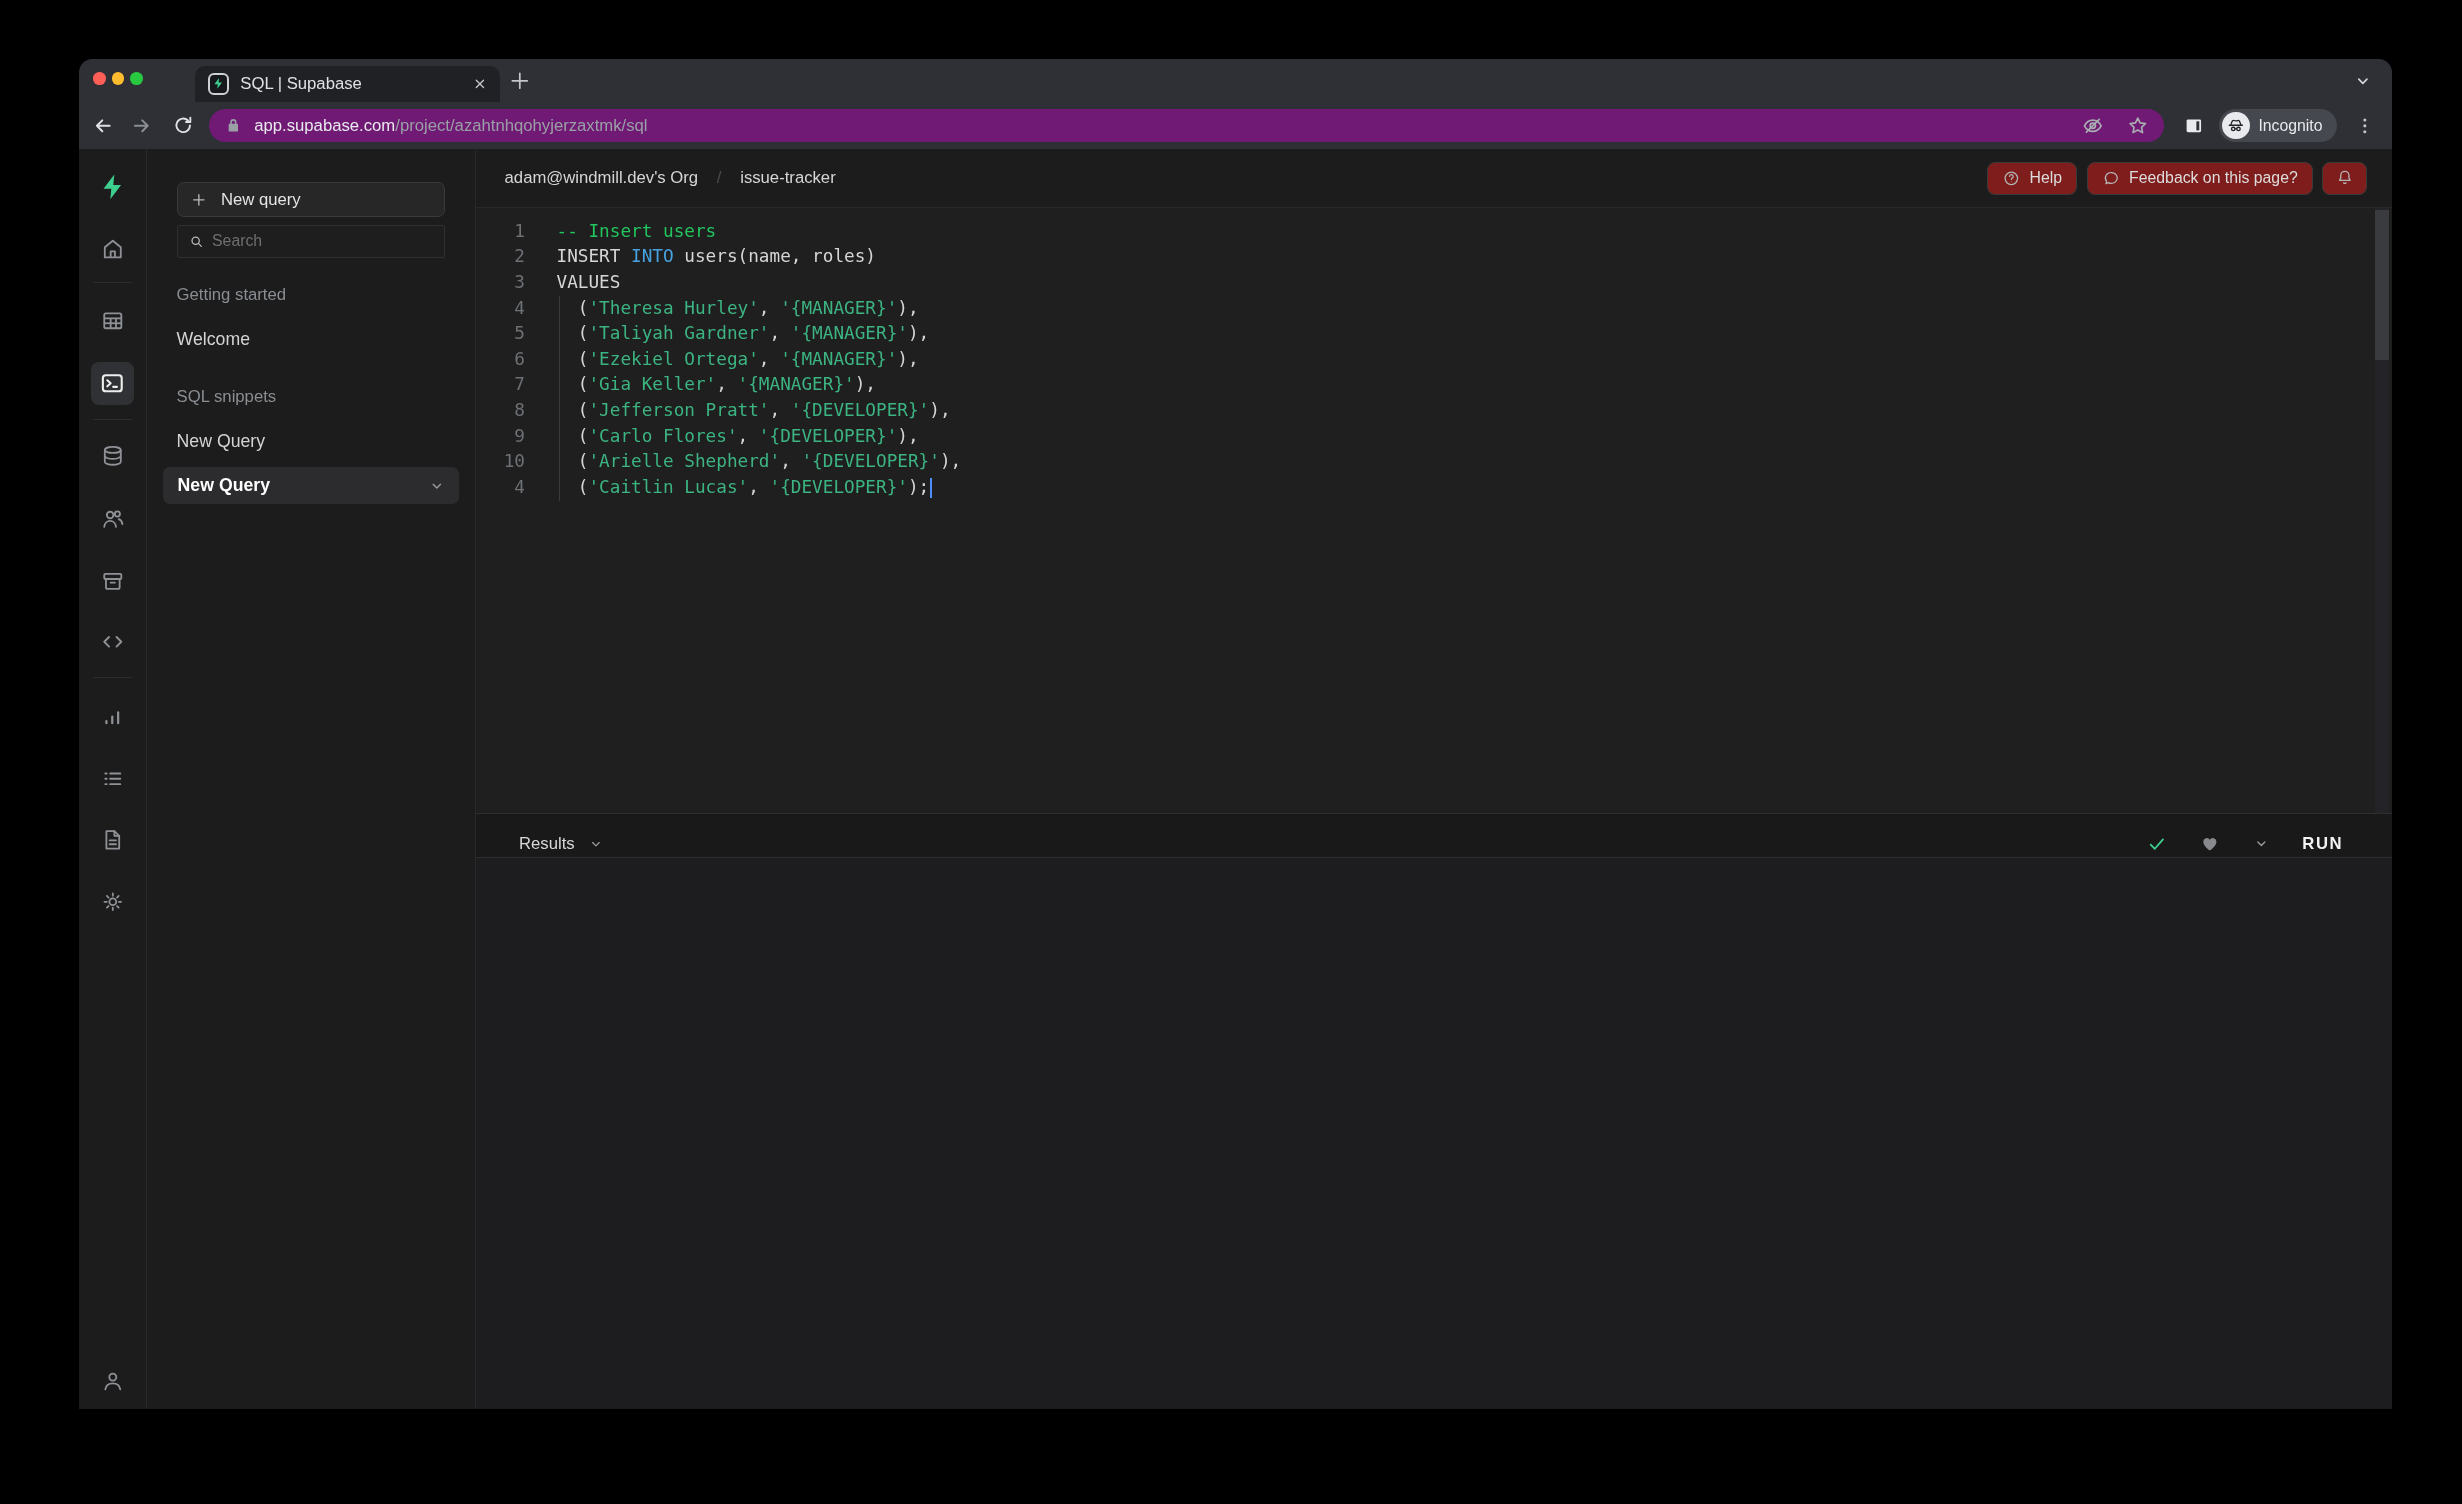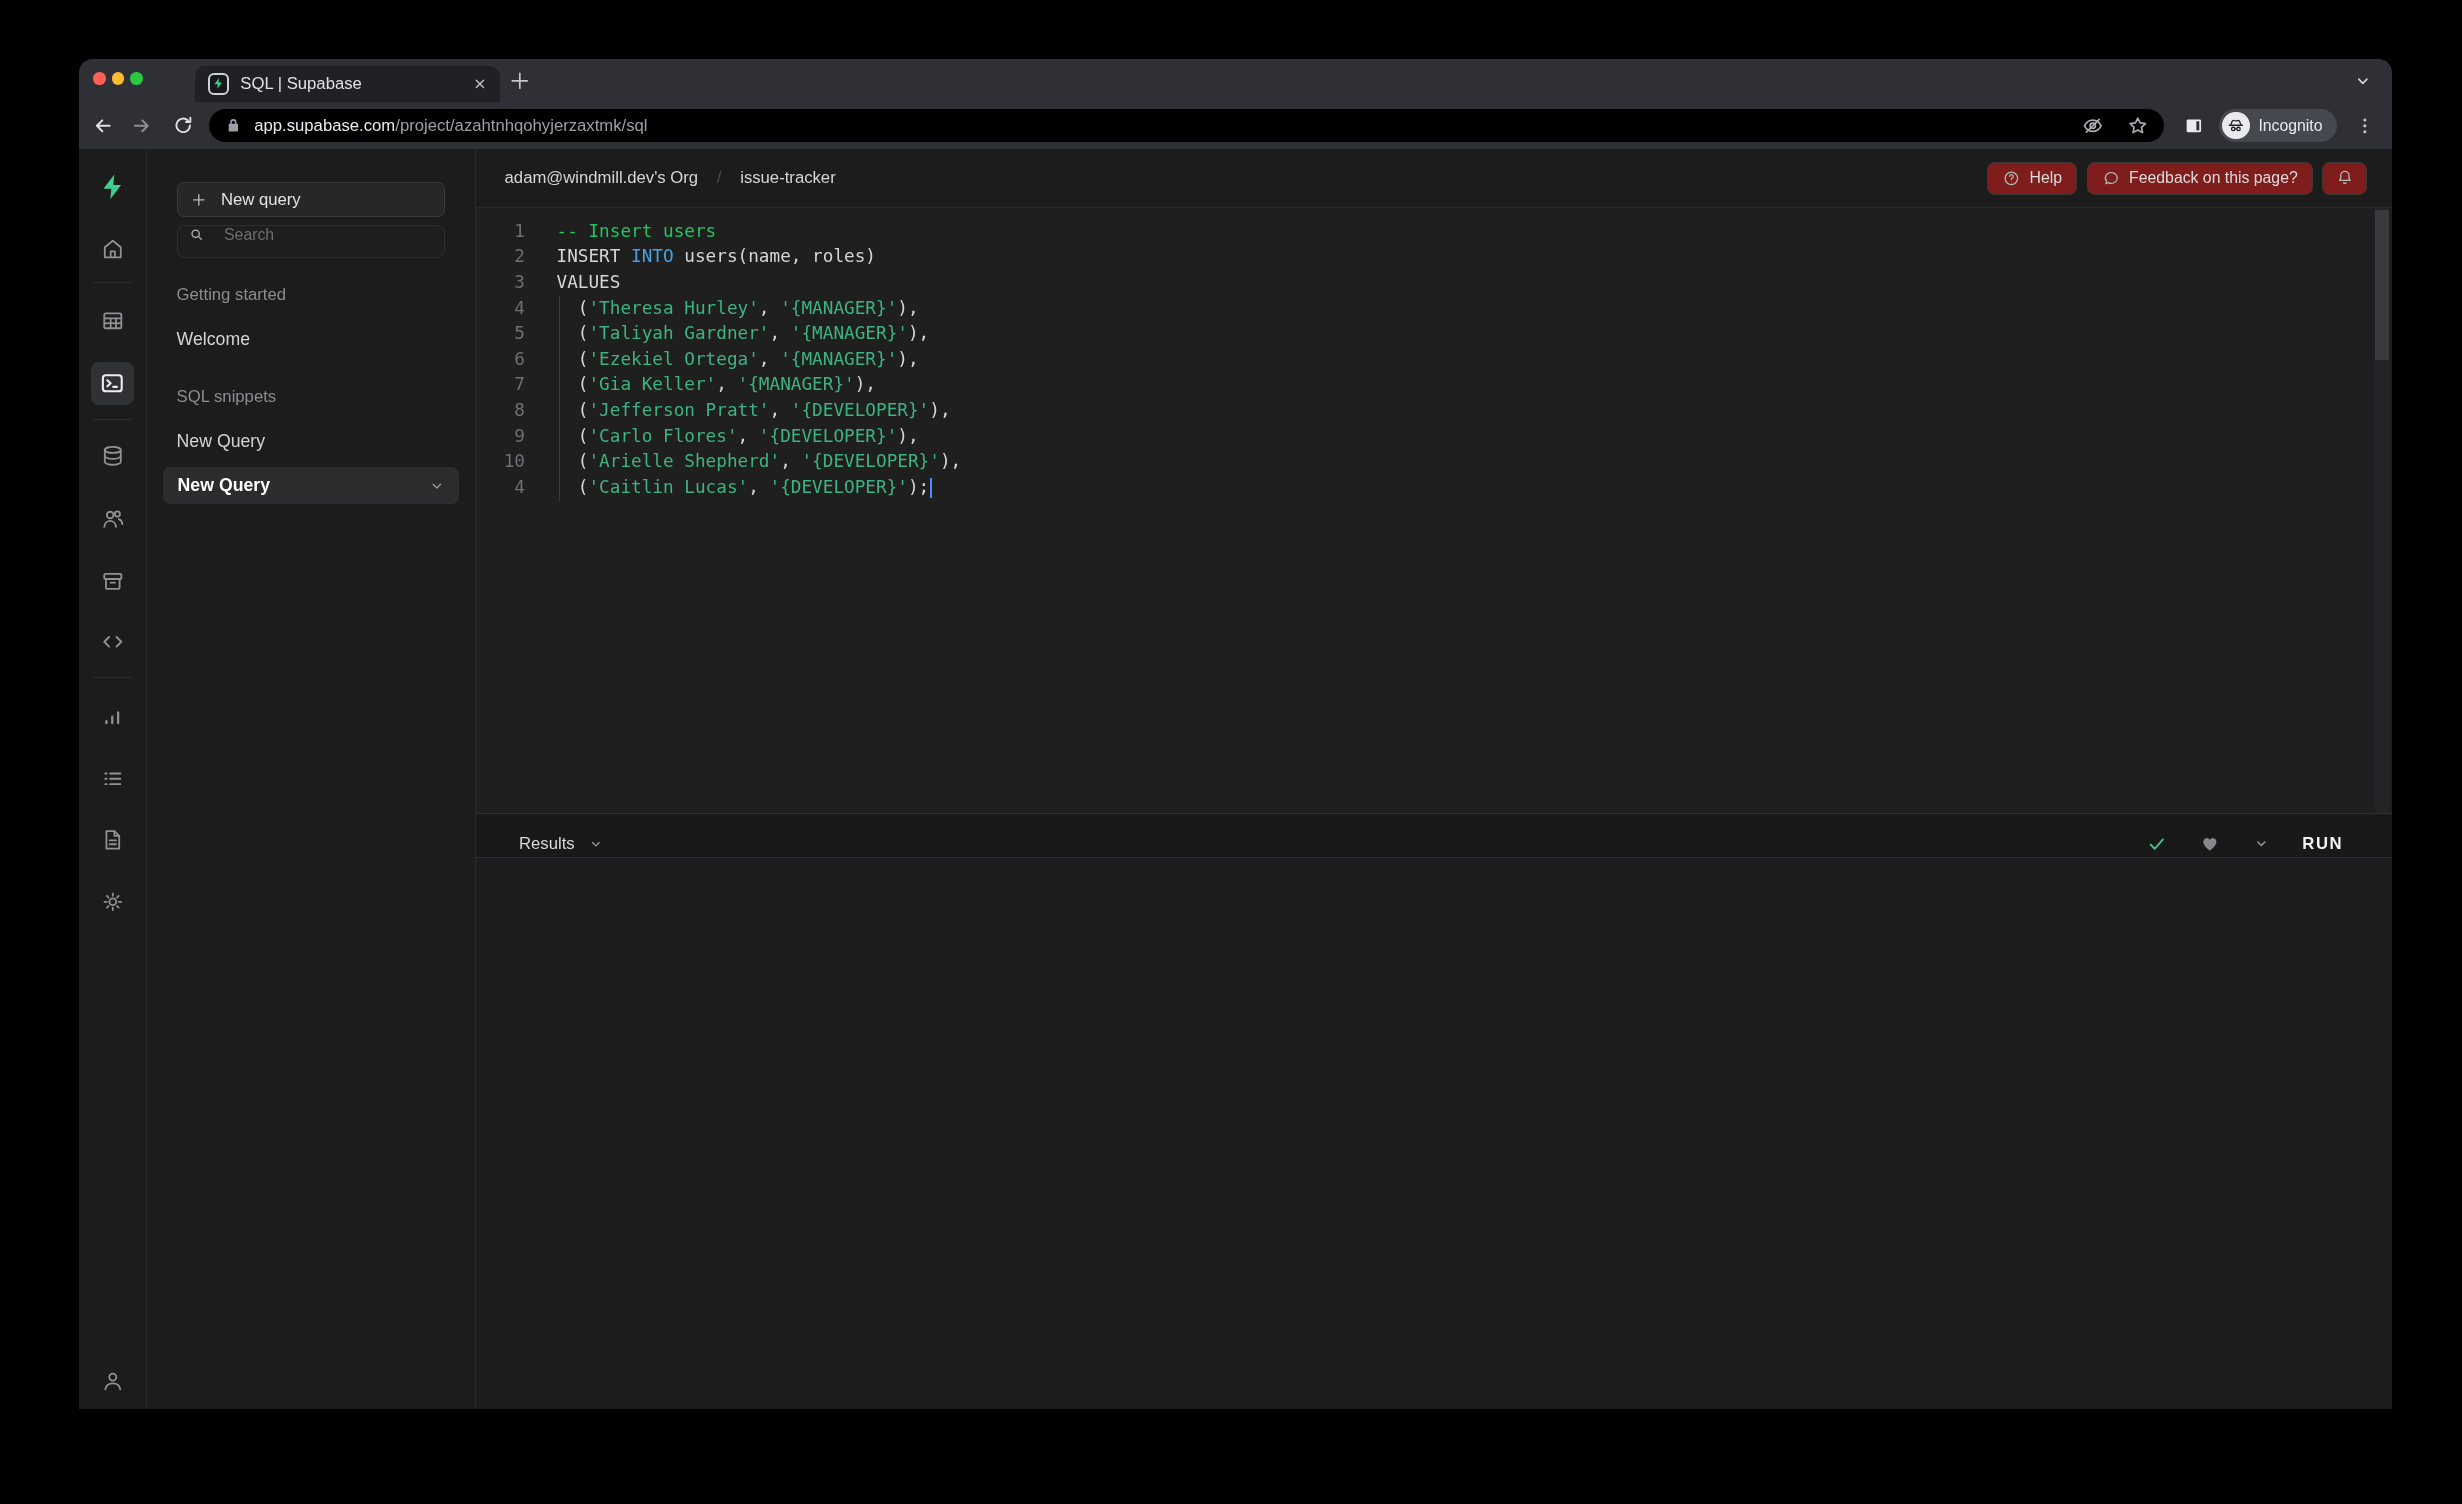--- a/index.html
+++ b/index.html
@@ -18,21 +18,21 @@
              display:flex; align-items:center; justify-content:center; flex:none; }
   .tab-title { margin-left:10.8px; color:#dfe1e5; font-size:16.7px; flex:1; white-space:nowrap; overflow:hidden; }
   .icon { display:inline-flex; align-items:center; justify-content:center; }
   .newtab { position:absolute; left:424px; top:6.9px; width:33px; height:29.6px; color:#c4c7ca; }
   .strip-chevron { position:absolute; right:15.8px; top:7.9px; width:27.6px; height:27.6px; color:#d4d6d9; }
 
   .toolbar { height:47px; background:#2e3036; display:flex; align-items:center; padding:0 8.9px 0 11.8px; }
   .navbtn { width:23.6px; height:23.6px; color:#dee0e3; flex:none; }
   .navbtn.fwd { margin-left:15.8px; color:#8b8f94; }
   .navbtn.reload { margin-left:17.7px; }
-  .omnibox { margin-left:13.8px; width:1955px; height:33px; border-radius:16.7px; background:#000000;
+  .omnibox { margin-left:13.8px; width:1955px; height:33px; border-radius:16.7px; background:#701a75;
              display:flex; align-items:center; padding:0 13.8px; flex:none; }
   .lock { width:21.7px; height:21.7px; color:#9aa0a6; flex:none; }
   .url { margin-left:9.9px; font-size:16.7px; white-space:nowrap; }
   .url .host { color:#e8eaed; } .url .path { color:#9aa0a6; }
   .omni-right { margin-left:auto; display:flex; align-items:center; gap:21.7px; color:#a9adb2; }
   .panel-icon { width:23.6px; height:23.6px; margin-left:17.7px; color:#e8eaed; }
   .incog-pill { margin-left:13.8px; height:33px; border-radius:16.7px; background:#45484e;
                 display:flex; align-items:center; gap:8.9px; padding:0 14.8px 0 3px; flex:none; }
   .incog-circle { width:27.6px; height:27.6px; border-radius:50%; background:#e8eaed;
                   display:flex; align-items:center; justify-content:center; color:#202124; }
@@ -48,22 +48,22 @@
   .ric.active { background:#303134; color:#ededee; }
   .rdiv { position:absolute; left:13.8px; right:13.8px; height:1px; background:#2c2c2c; }
 
   .sidebar { width:329px; border-right:1px solid #292929; flex:none; display:flex; flex-direction:column; background:#1c1c1c; }
   .sb-header { height:59px; flex:none; border-bottom:1px solid #292929; display:flex; align-items:center; padding-left:31.5px; }
   .sb-title { color:#f2f2f2; font-size:25.6px; }
   .sb-body { padding:33px 29.6px 0; }
   .btn-newquery { height:35px; border:1px solid #3a3a3a; background:#272727; border-radius:6.9px;
                   display:flex; align-items:center; gap:12.8px; padding:0 12.8px; color:#e4e4e4; font-size:16.7px; }
   .btn-newquery .icon, .searchbox .icon { color:#b9b9b9; }
-  .searchbox { margin-top:7.9px; height:33px; border:1px solid #2f2f2f; background:#1e1e1e; border-radius:8px;
-               display:flex; align-items:flex-start; gap:19px; padding:0 10.8px; }
+  .searchbox { margin-top:7.9px; height:33px; border:1px solid #2f2f2f; background:#1e1e1e; border-radius:2px;
+               display:flex; align-items:center; gap:7px; padding:0 10.8px; }
   .searchbox input { flex:1; background:transparent; border:none; outline:none; color:#bdbdbd; font-size:15.8px; font-family:"Liberation Sans",sans-serif; }
   .searchbox input::placeholder { color:#6e6e6e; }
   .sb-label { margin-top:27.6px; color:#8a8e92; font-size:16.7px; }
   .sb-item { margin-top:23.6px; color:#d4d4d6; font-size:17.7px; cursor:pointer; }
   .sb-selected { margin:15.8px -13.8px 0; height:37px; background:#2c2c2e; border-radius:6.9px;
                  display:flex; align-items:center; justify-content:space-between; padding:0 13.8px 0 14.8px; cursor:pointer; }
   .sb-selected .lbl { color:#ffffff; font-size:17.7px; font-weight:700; }
   .sb-selected .icon { color:#9b9b9b; }
 
   .main { flex:1; display:flex; flex-direction:column; background:#1f1f1f; min-width:0; }

